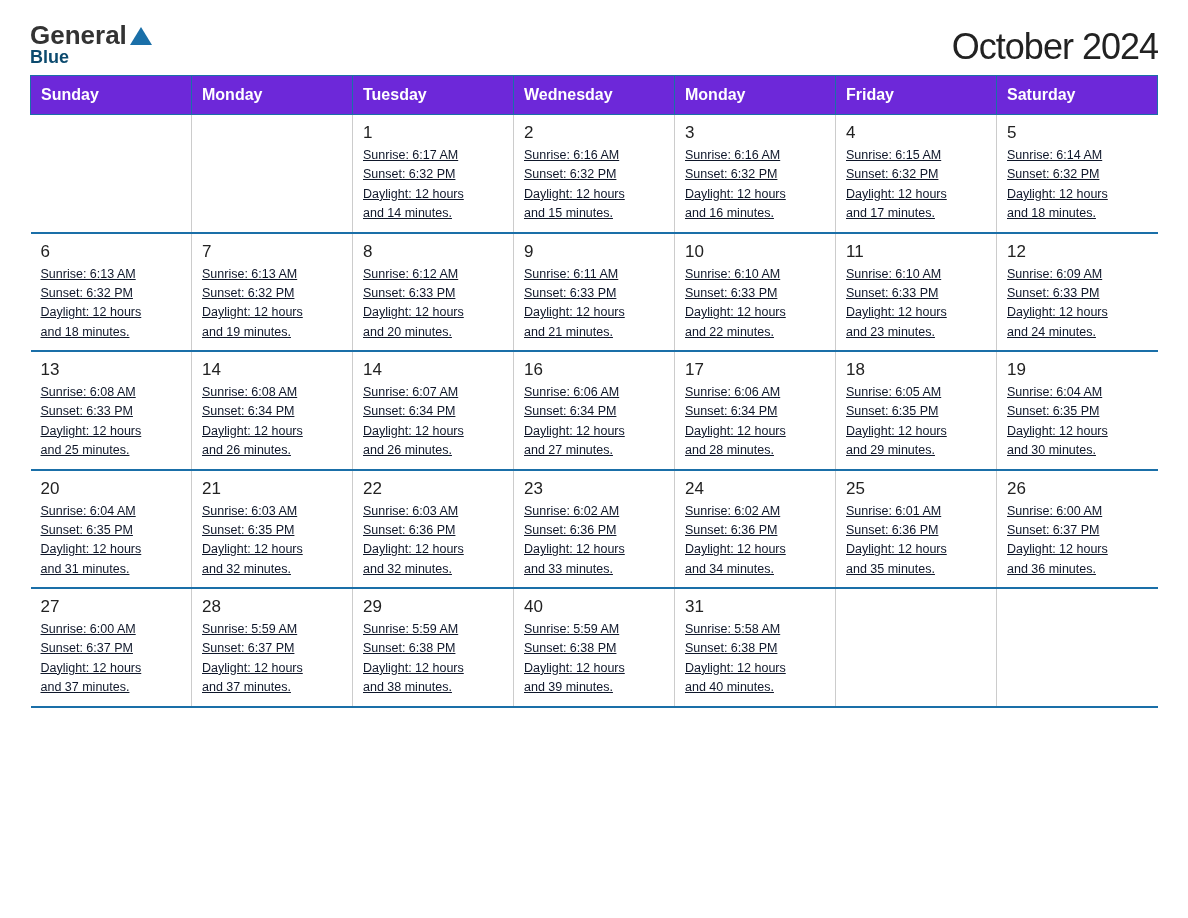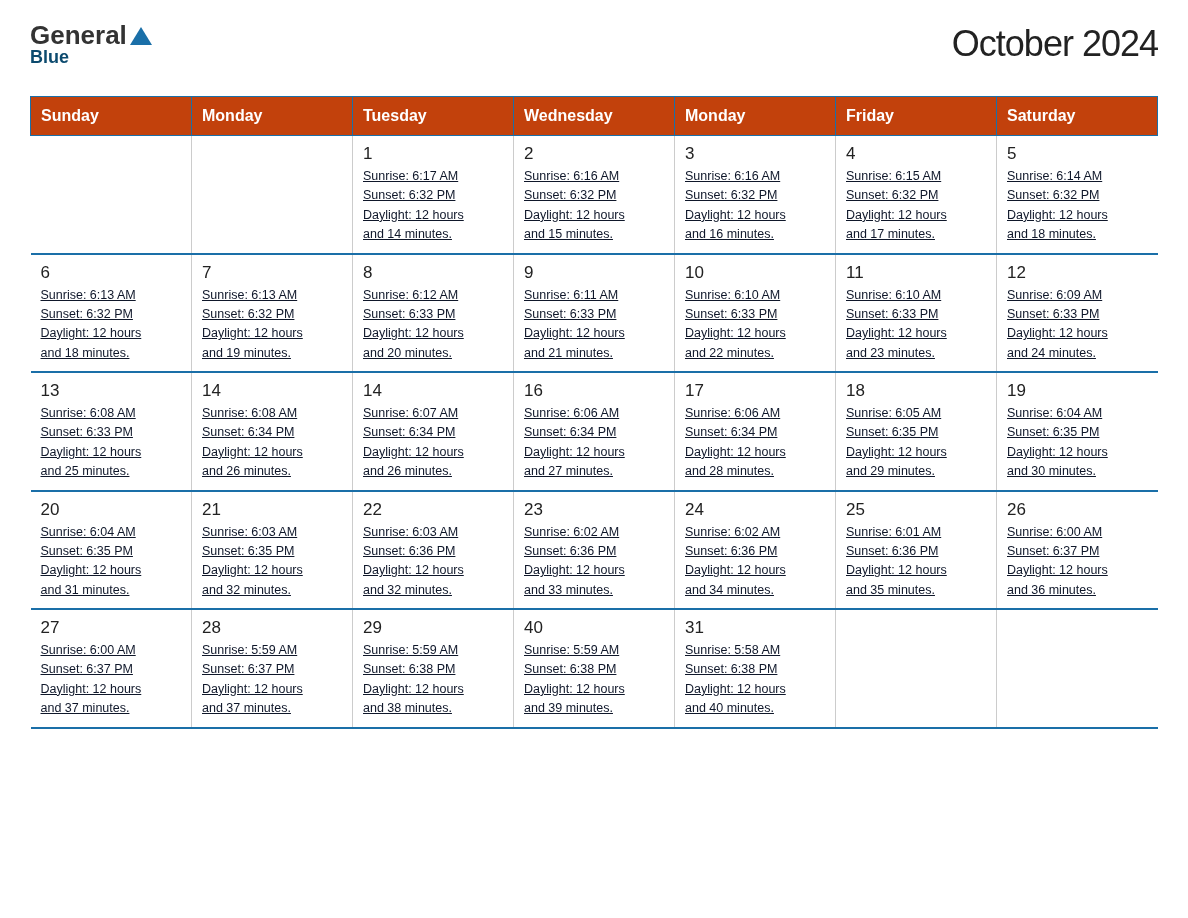--- a/index.html
+++ b/index.html
@@ -6,22 +6,22 @@
     body {
       font-family: Arial, sans-serif;
       background: #fff;
       width: 1188px;
       min-height: 918px;
       padding: 20px 30px;
     }
     .header {
       display: flex;
       justify-content: space-between;
-      align-items: center;
-      margin-bottom: 28px;
+      align-items: flex-end;
+      margin-bottom: 7px;
     }
     .logo {
       display: flex;
       align-items: center;
       gap: 0;
     }
     .logo-text-general {
       font-size: 26px;
       font-weight: bold;
       color: #333;
@@ -52,21 +52,21 @@
     .title-area h2 {
       font-size: 22px;
       font-weight: normal;
       color: #555;
     }
     .calendar {
       width: 100%;
       border-collapse: collapse;
     }
     .calendar thead tr {
-      background-color: #c2410c;
+      background-color: #6d28d9;
     }
     .calendar thead th {
       color: #fff;
       font-size: 16px;
       font-weight: 600;
       padding: 10px 10px;
       text-align: left;
       border: 1px solid #1a6fa8;
     }
     .calendar tbody tr {

